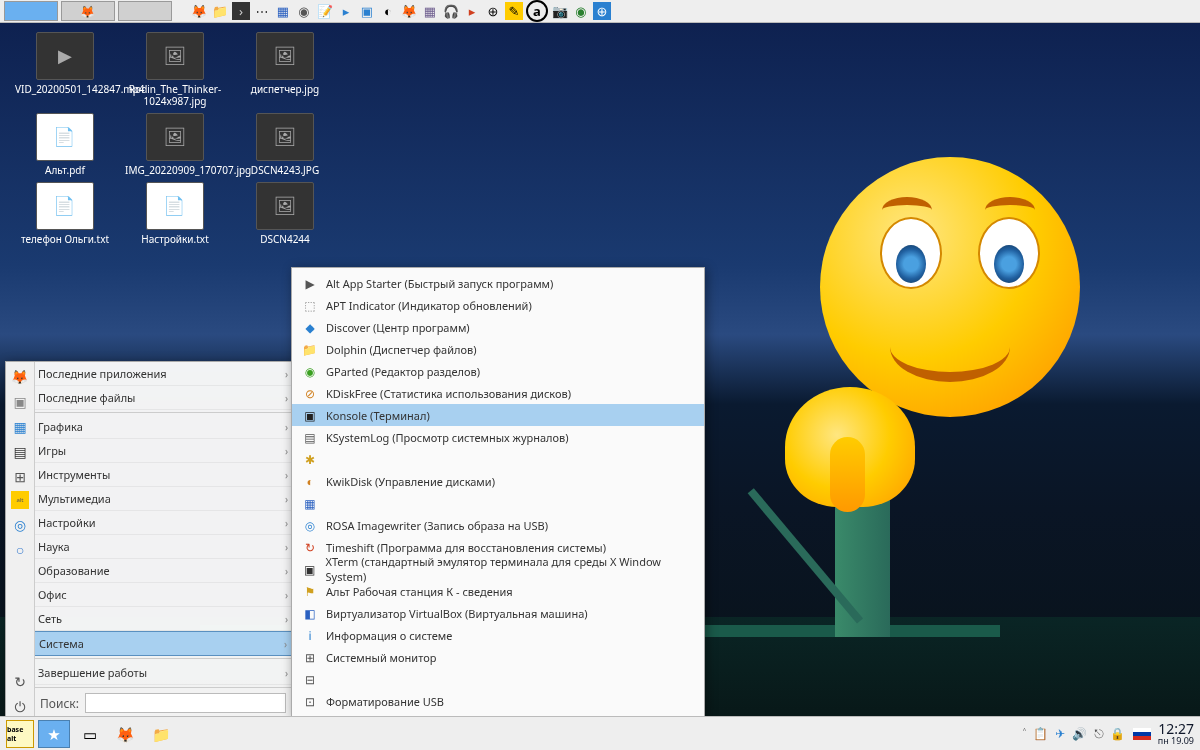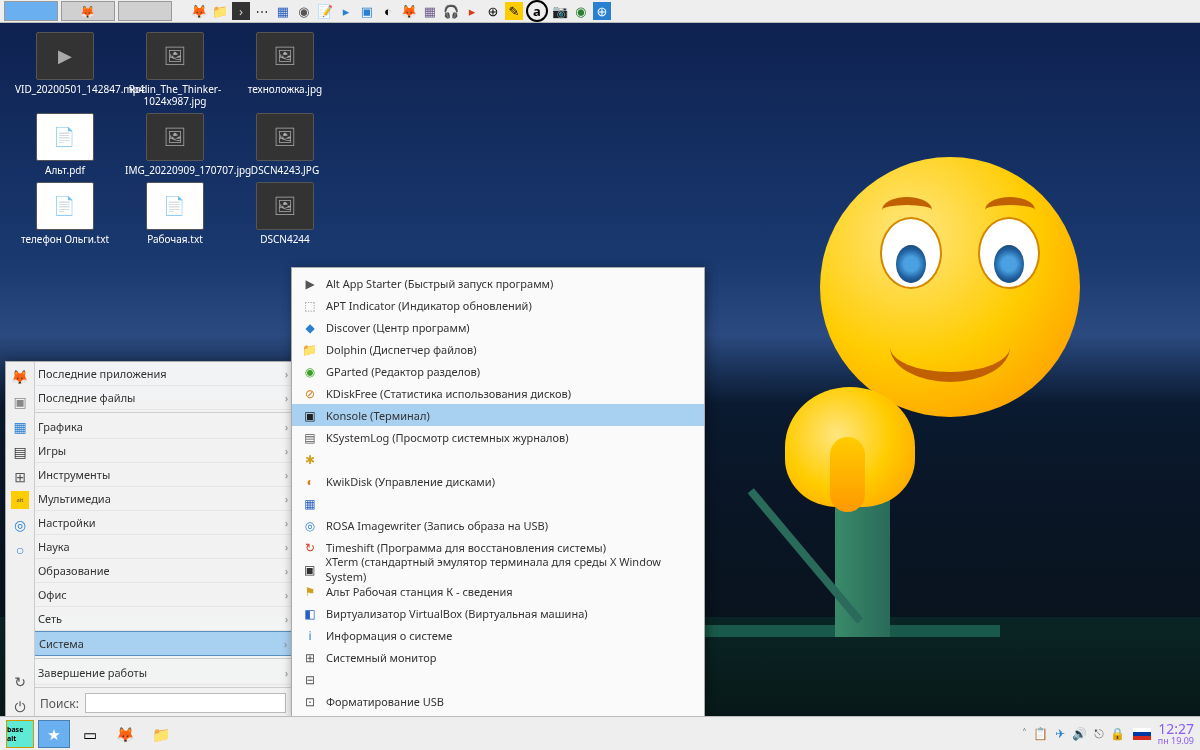--- a/index.html
+++ b/index.html
@@ -48,24 +48,24 @@
 .submenu{position:absolute;bottom:33px;left:291px;width:412px;background:#fafafa;border:1px solid #aaa;box-shadow:2px 2px 10px rgba(0,0,0,.4);padding:4px 0}
 .sitem{height:22px;display:flex;align-items:center;padding:0 10px;gap:8px;font-size:11px;color:#333}
 .sitem.sel{background:#a8d0f0}
 .sitem .ic{width:16px;height:16px;display:flex;align-items:center;justify-content:center;font-size:12px}
 
 .panel{position:absolute;bottom:0;left:0;right:0;height:33px;background:#eee;border-top:1px solid #bbb;display:flex;align-items:center;padding:0 6px;gap:4px}
 .panel .pbtn{width:30px;height:26px;display:flex;align-items:center;justify-content:center;font-size:15px;border:1px solid transparent}
 .panel .pbtn.active{background:#6ab0f0;border-color:#4a80b0}
 .panel .spacer{flex:1}
 .tray{display:flex;align-items:center;gap:7px;color:#555;font-size:12px}
-.clock{text-align:right;line-height:1;color:#8b5cf6}
+.clock{text-align:right;line-height:1;color:#0f172a}
 .clock .t{font-size:14px}.clock .d{font-size:9px}
 .flag{width:18px;height:12px;background:linear-gradient(#fff 33%,#0039a6 33% 66%,#d52b1e 66%)}
-.altlogo{width:26px;height:26px;background:#5eead4;font-size:7px;font-weight:bold;display:flex;align-items:center;justify-content:center;color:#000;border:1px solid #cc9900}
+.altlogo{width:26px;height:26px;background:#fef9c3;font-size:7px;font-weight:bold;display:flex;align-items:center;justify-content:center;color:#000;border:1px solid #cc9900}
 </style>
 </head>
 <body>
 
 <div class="desktop">
   <div class="water"></div>
   <div class="bridge">
     <div class="deck"></div>
       <div class="tower l"></div>
       <div class="tower r"></div>
@@ -92,41 +92,41 @@
       <div class="dicon">
         <div class="dthumb">▶</div>
         <div>VID_20200501_142847.mp4</div>
       </div>
       <div class="dicon">
         <div class="dthumb">🖼</div>
         <div>Rodin_The_Thinker-1024x987.jpg</div>
       </div>
       <div class="dicon">
         <div class="dthumb">🖼</div>
-        <div>техноложка.jpg</div>
+        <div>диспетчер.jpg</div>
       </div>
       <div class="dicon">
         <div class="dthumb doc">📄</div>
         <div>Альт.pdf</div>
       </div>
       <div class="dicon">
         <div class="dthumb">🖼</div>
         <div>IMG_20220909_170707.jpg</div>
       </div>
       <div class="dicon">
         <div class="dthumb">🖼</div>
         <div>DSCN4243.JPG</div>
       </div>
       <div class="dicon">
         <div class="dthumb doc">📄</div>
         <div>телефон Ольги.txt</div>
       </div>
       <div class="dicon">
         <div class="dthumb doc">📄</div>
-        <div>Рабочая.txt</div>
+        <div>Настройки.txt</div>
       </div>
       <div class="dicon">
         <div class="dthumb">🖼</div>
         <div>DSCN4244</div>
       </div>
     </div>
 </div>
 
 <div class="topbar">
   <div class="task active"></div>

